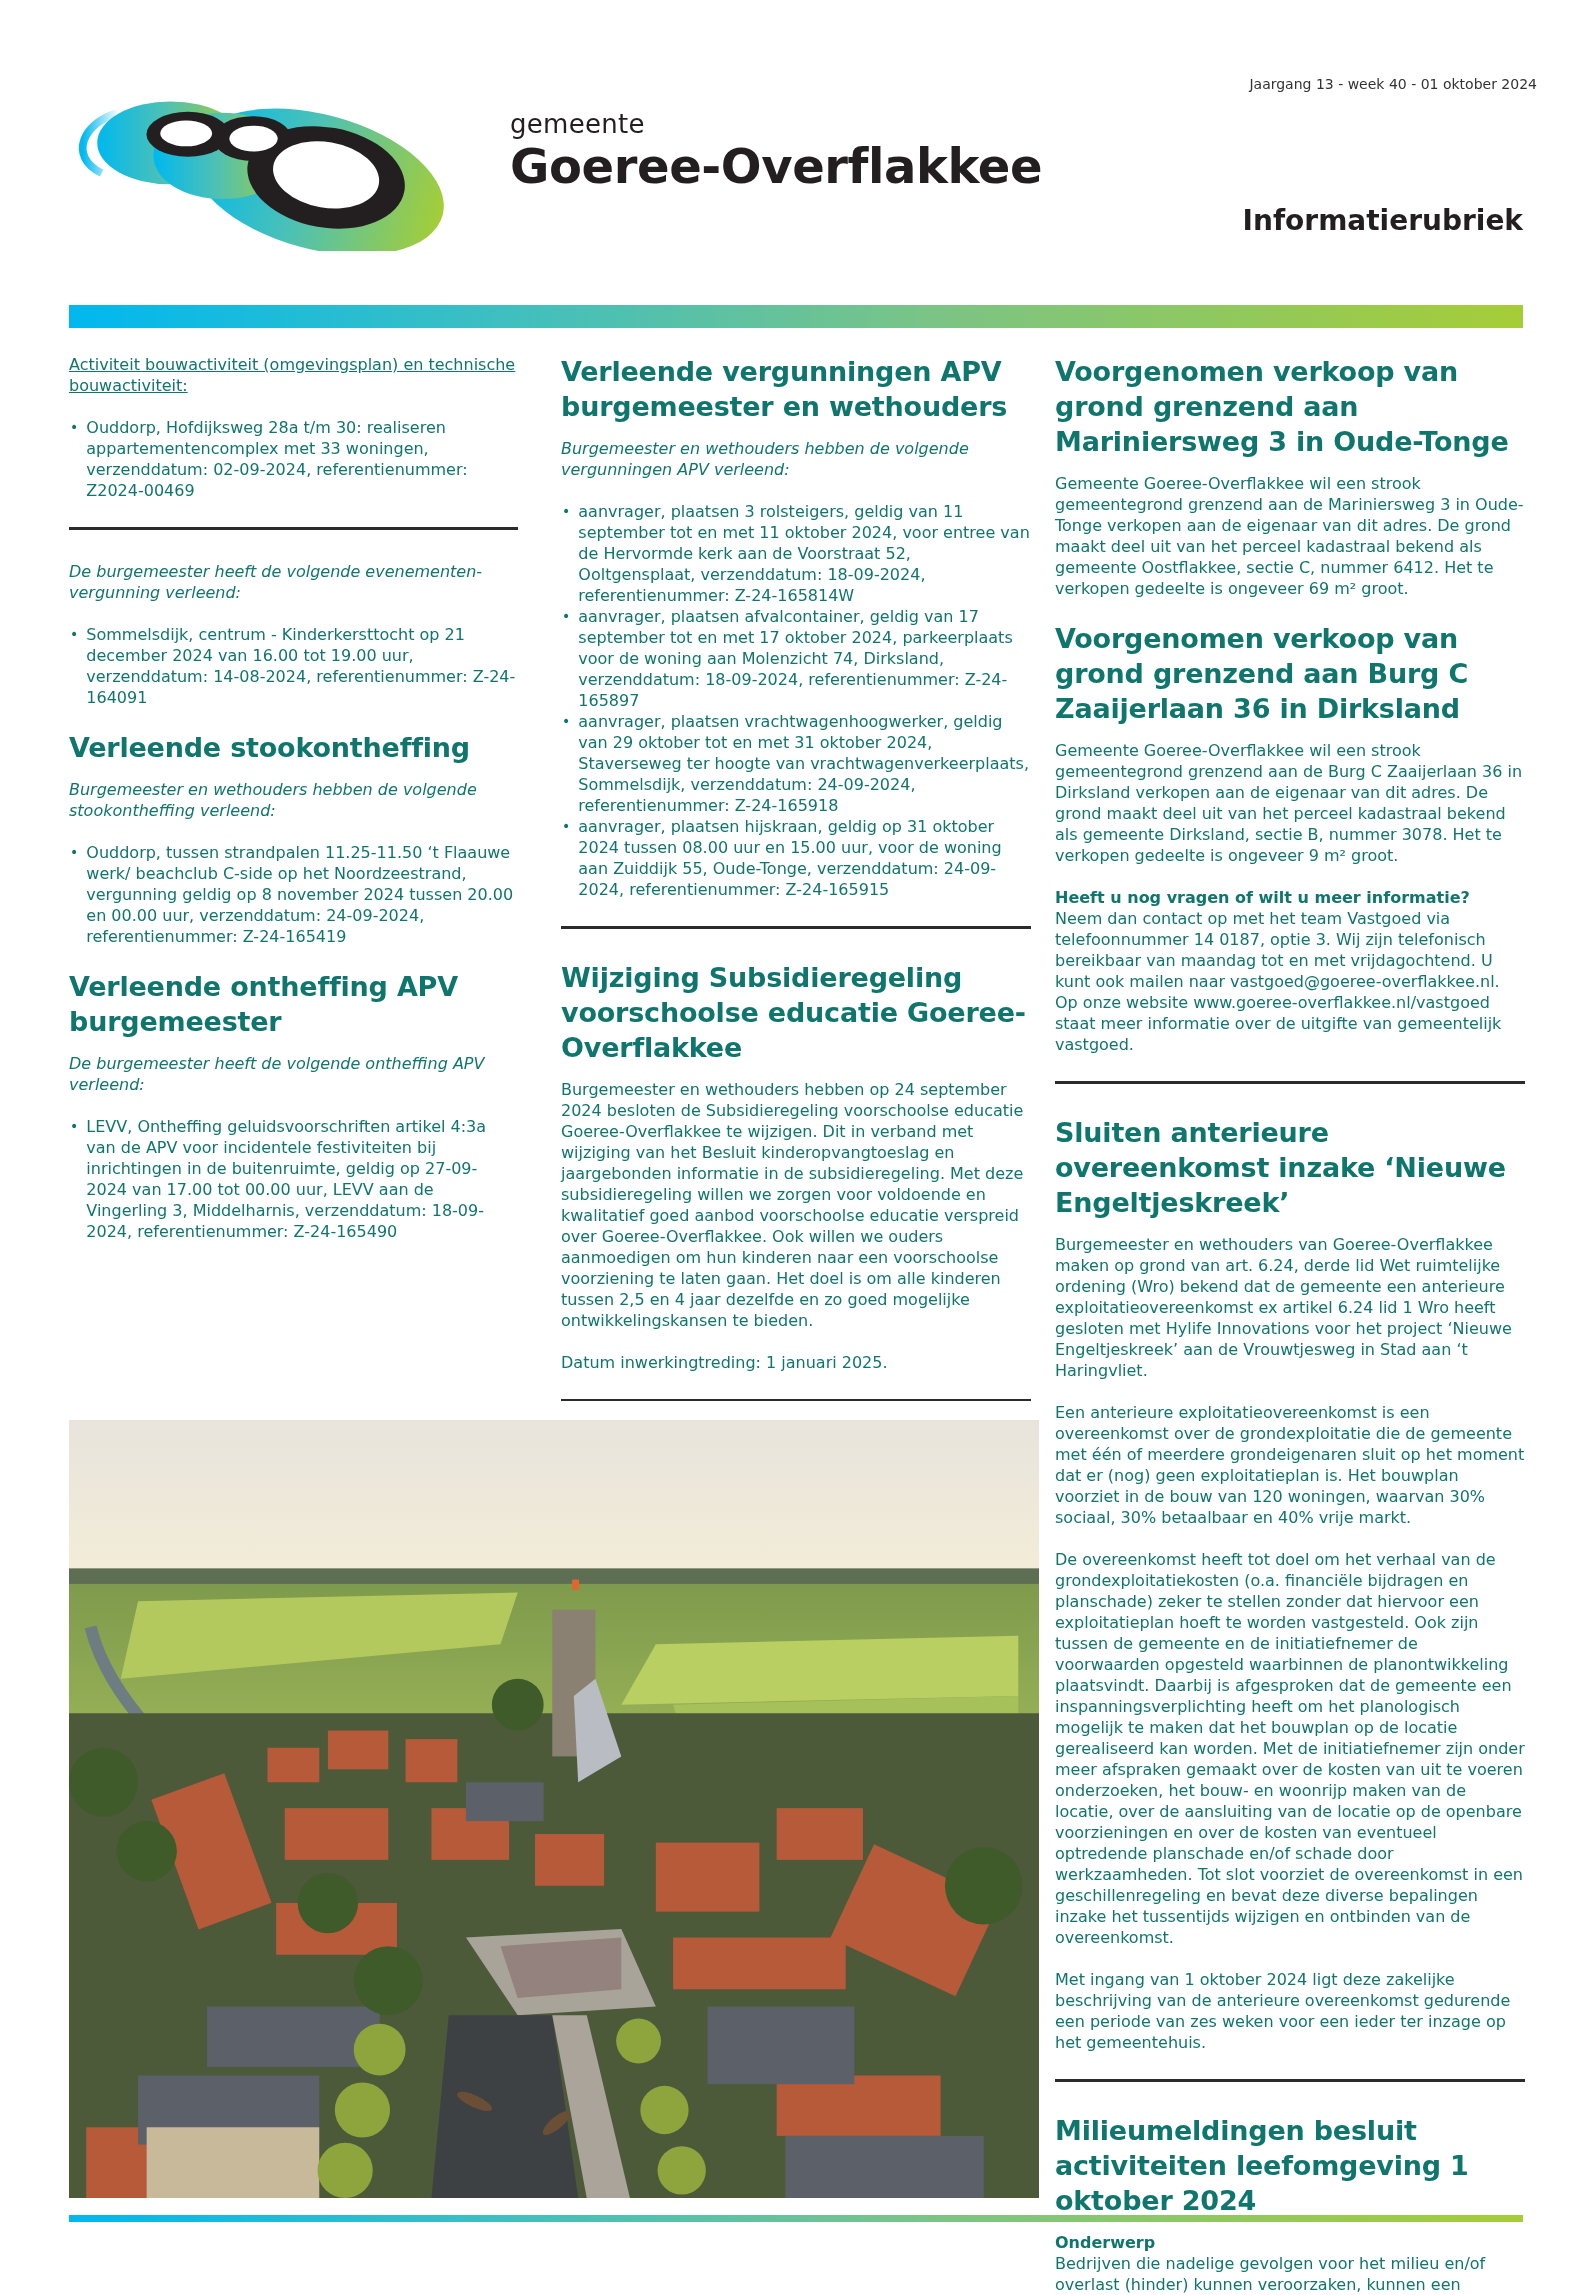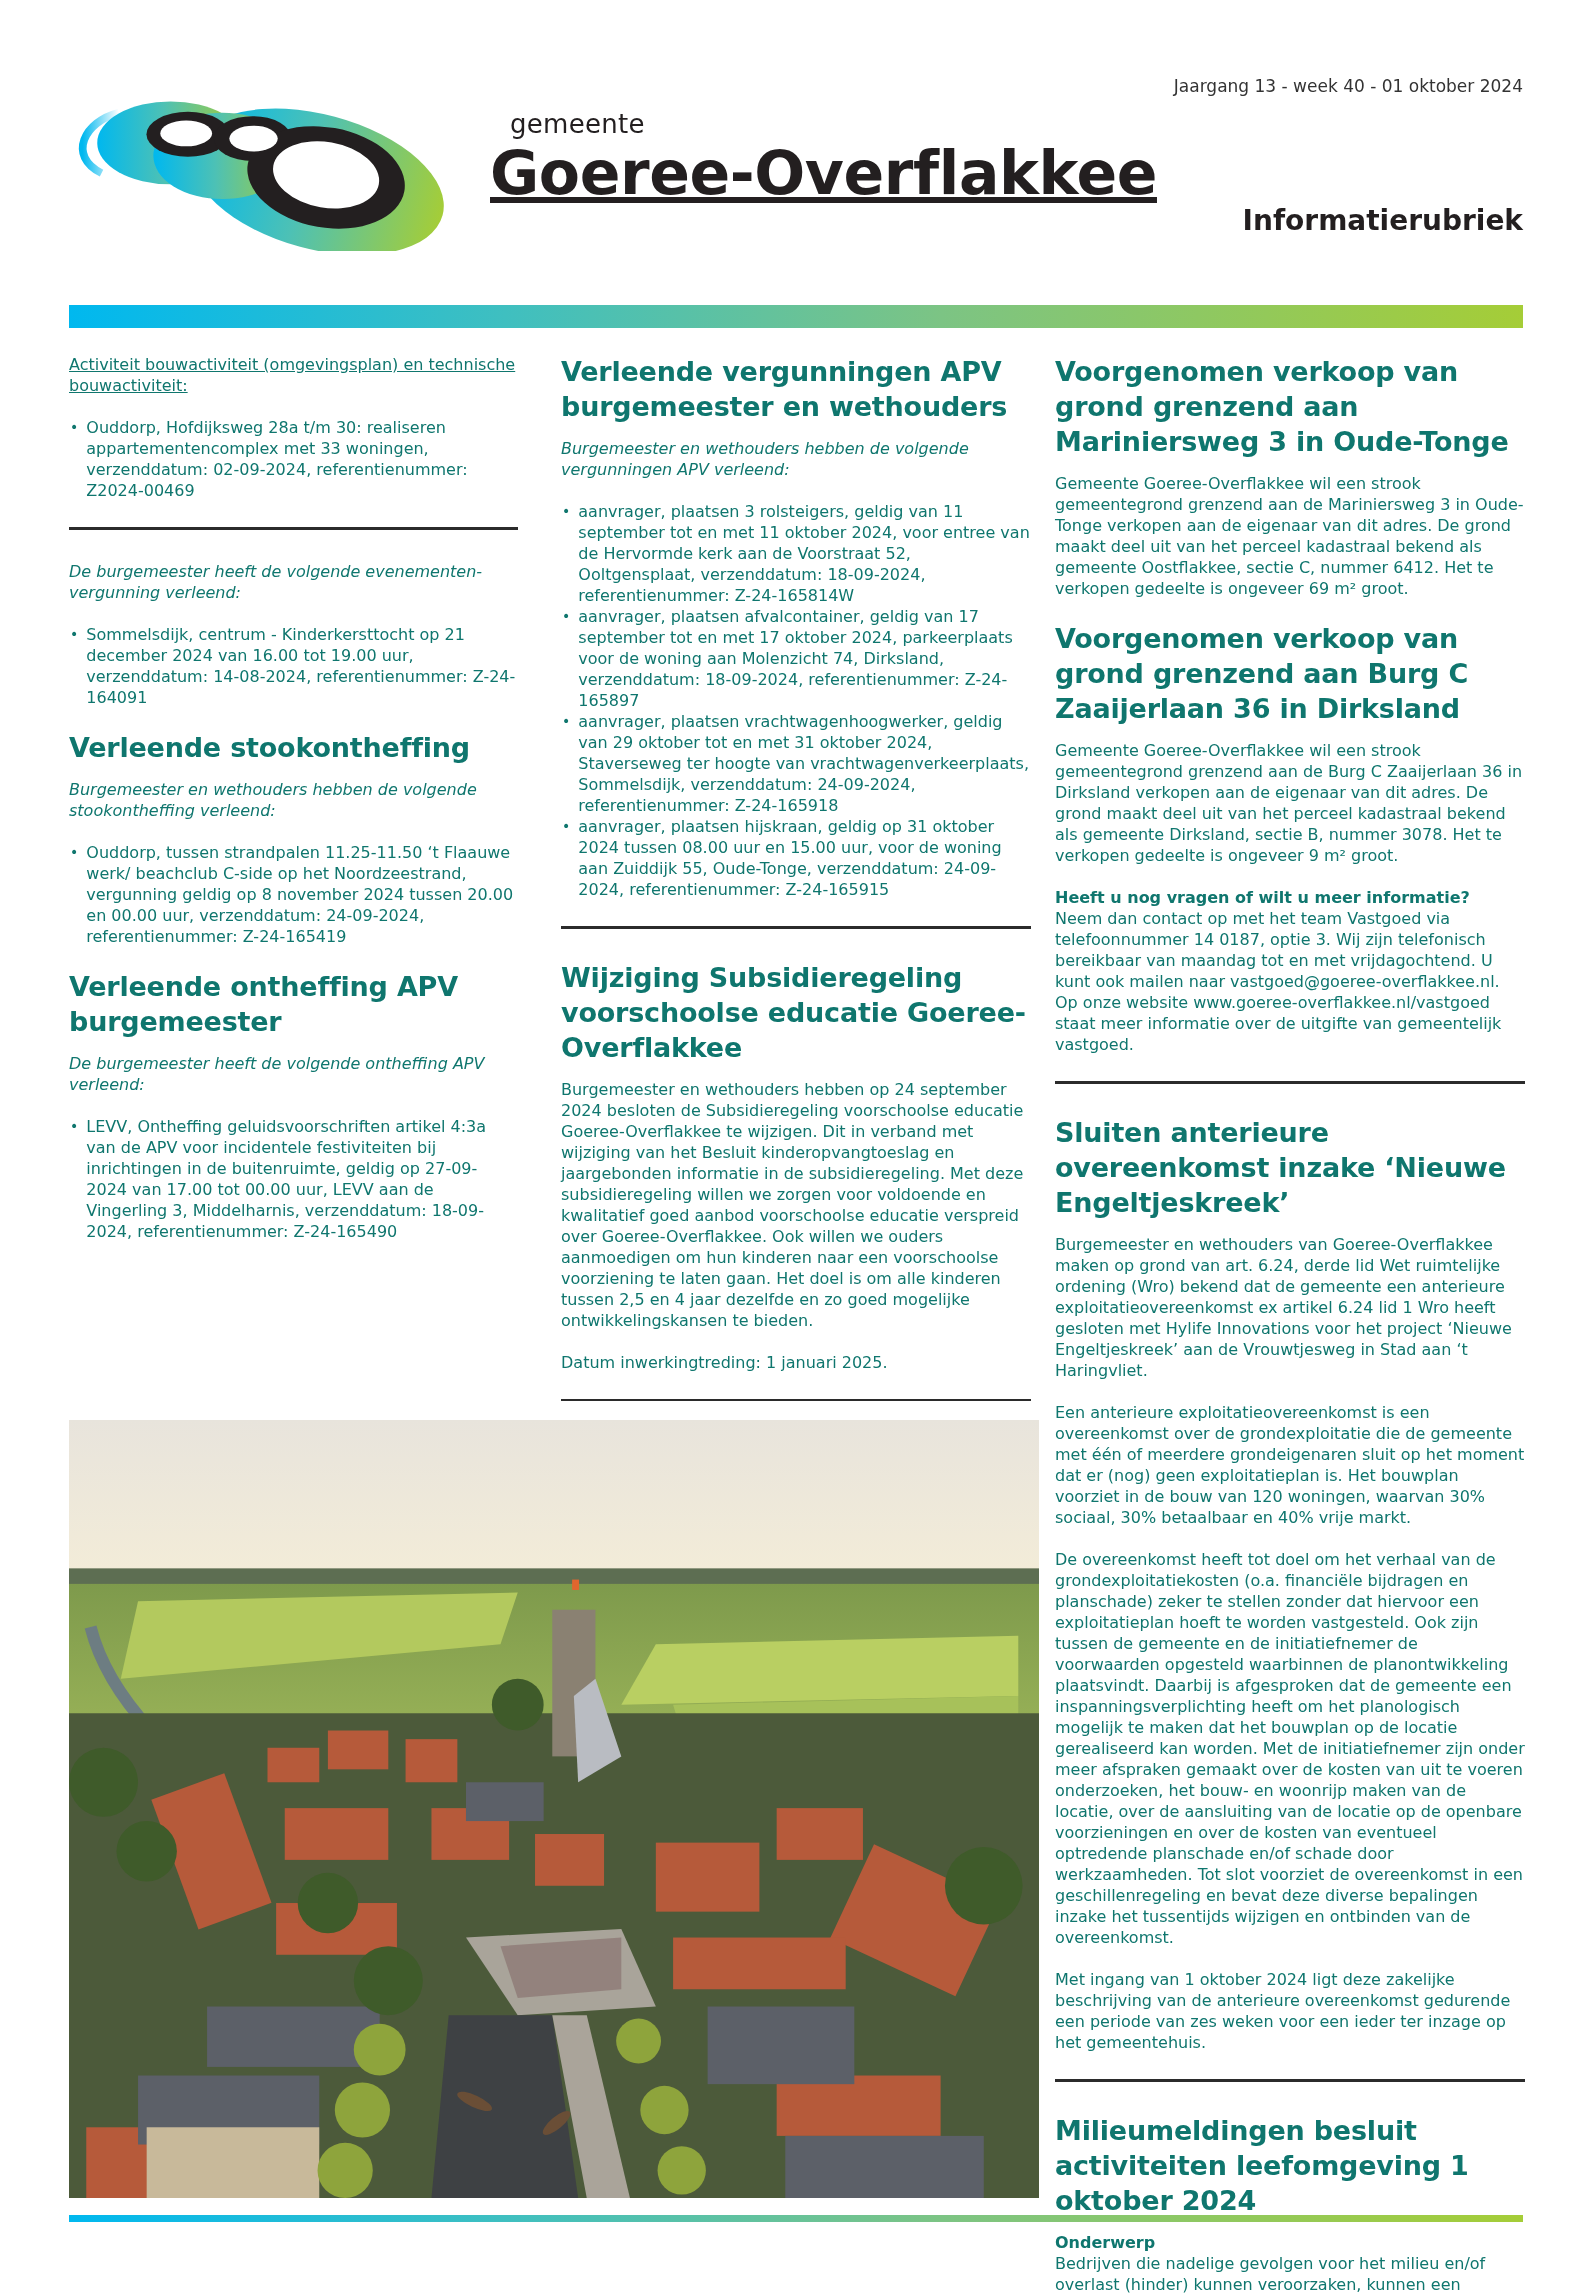--- a/index.html
+++ b/index.html
@@ -5,22 +5,22 @@
   html, body { margin: 0; padding: 0; background: #ffffff; }
   body {
     width: 1592px; height: 2295px; position: relative; overflow: hidden;
     font-family: "DejaVu Sans", sans-serif; color: #231f20;
   }
   .abs { position: absolute; }
 
   
   #logo { left: 67px; top: 78px; width: 380px; height: 173px; }
   .gemeente-label { left: 510px; top: 109px; font-size: 26px; font-weight: normal; letter-spacing: 0.3px; }
-  .gemeente-name { left: 490px; top: 138px; font-size: 60px; font-weight: bold; letter-spacing: -0.4px; text-decoration: underline; }
-  .issue-line { right: 69px; top: 76px; font-size: 17px; color: #333; }
+  .gemeente-name { left: 510px; top: 138px; font-size: 48px; font-weight: bold; letter-spacing: -0.4px; }
+  .issue-line { right: 55px; top: 76px; font-size: 14px; color: #333; }
   .rubric { right: 69px; top: 204px; font-size: 28px; font-weight: bold; }
   .top-bar { left: 69px; top: 305px; width: 1454px; height: 23px;
     background: linear-gradient(90deg, #00b8ef 0%, #3fbfc0 30%, #7cc484 60%, #a5cd37 100%); }
   .bottom-bar { left: 69px; top: 2215px; width: 1454px; height: 7px;
     background: linear-gradient(90deg, #00b8ef 0%, #3fbfc0 30%, #7cc484 60%, #a5cd37 100%); }
 
   
   .col { position: absolute; top: 354px; }
   .col-left { left: 69px; width: 449px; }
   .col-mid { left: 561px; width: 470px; }

